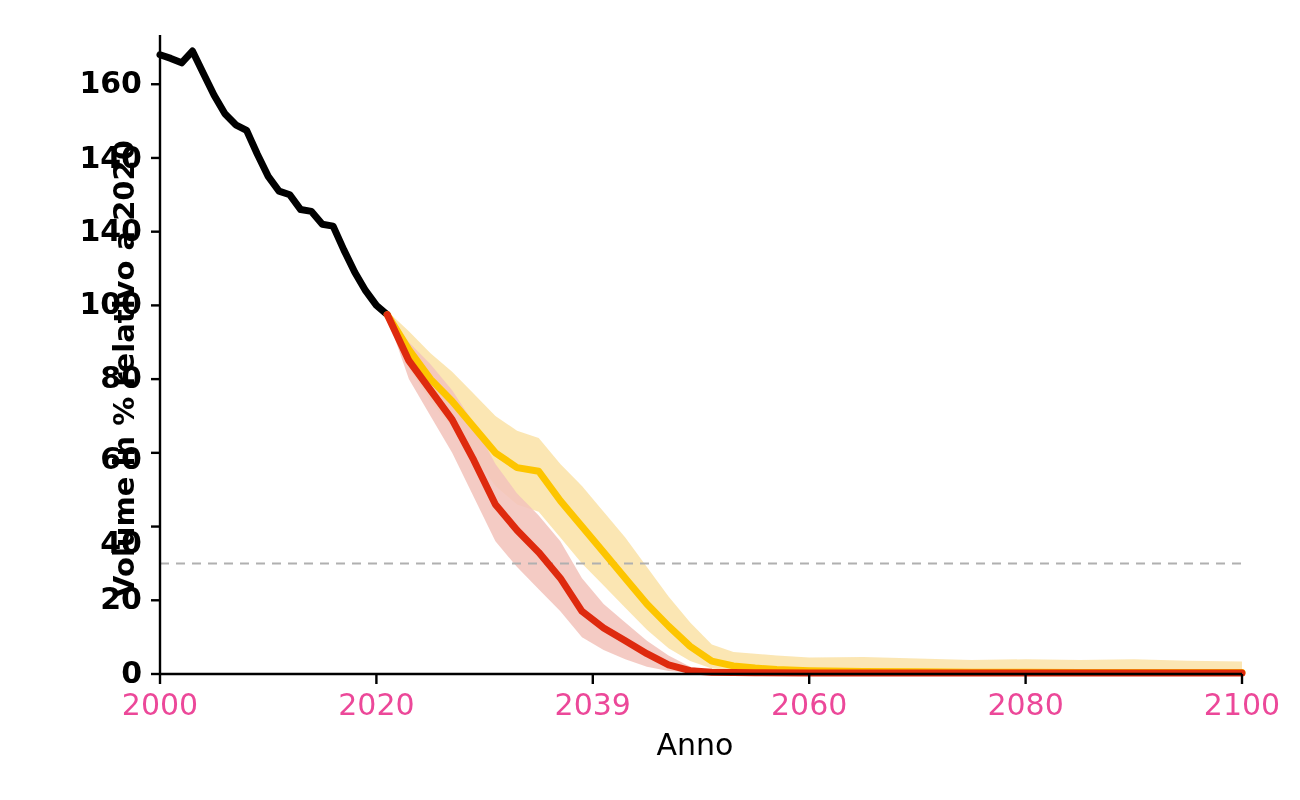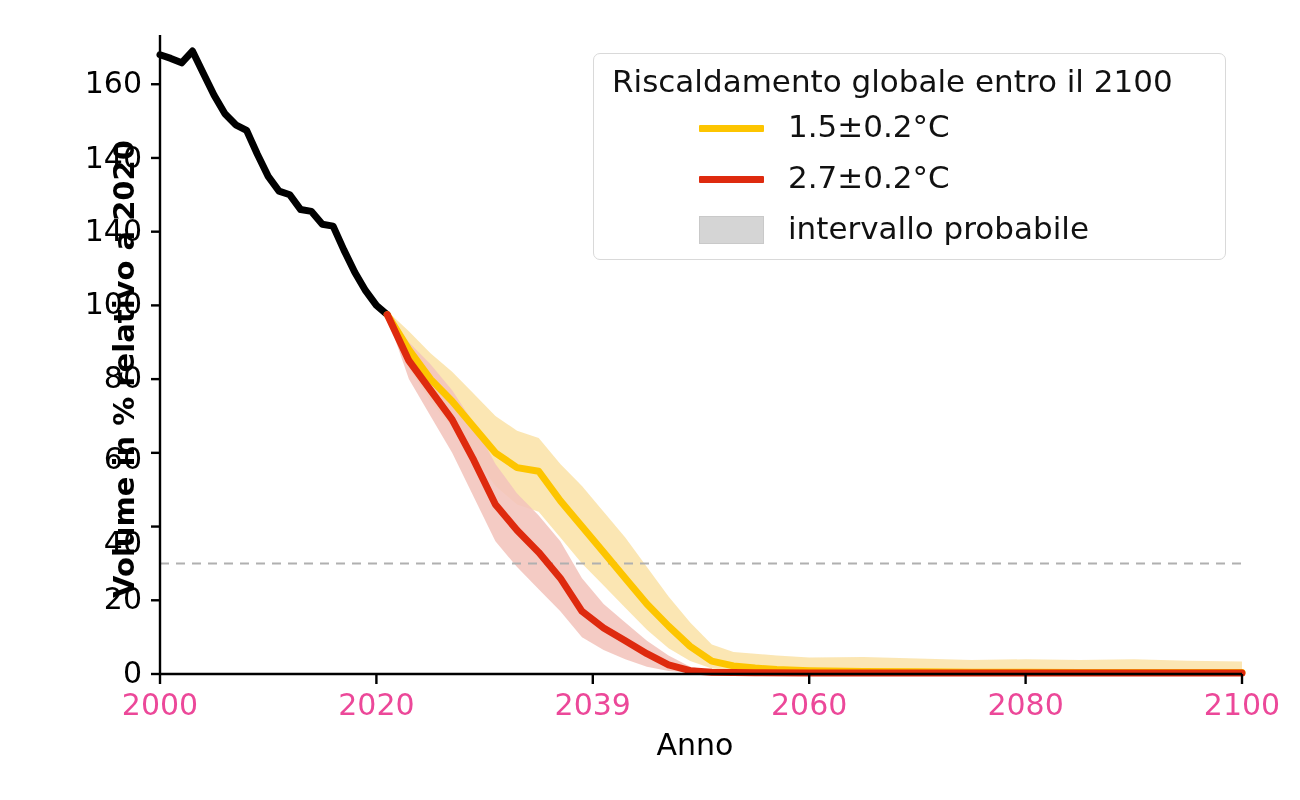--- a/index.html
+++ b/index.html
@@ -24,21 +24,21 @@
     left: 0;
     top: 0;
     width: 1300px;
     height: 800px;
   }
   .tick-label-y {
     position: absolute;
     text-align: right;
     font-family: "DejaVu Sans", sans-serif;
     font-size: 30px;
-    font-weight: normal;
+    font-weight: bold;
     color: #000000;
     width: 140px;
     line-height: 1;
   }
   .tick-label-x {
     position: absolute;
     text-align: center;
     font-family: "DejaVu Sans", sans-serif;
     font-size: 30px;
     color: #ec4899;
@@ -192,31 +192,14 @@
   <div id="xtick-labels">
       <div class="tick-label-x" style="left: 80px; top: 690px;">2000</div>
       <div class="tick-label-x" style="left: 296.4px; top: 690px;">2020</div>
       <div class="tick-label-x" style="left: 512.8px; top: 690px;">2039</div>
       <div class="tick-label-x" style="left: 729.2px; top: 690px;">2060</div>
       <div class="tick-label-x" style="left: 945.6px; top: 690px;">2080</div>
       <div class="tick-label-x" style="left: 1162px; top: 690px;">2100</div>
     </div>
 
 
-  <div id="legend-box">
-    <div id="legend-title">Riscaldamento globale entro il 2100</div>
-    <div id="legend-rows">
-        <div class="legend-row" style="top: 52px;">
-          <div class="legend-swatch-line" style="background: rgb(253, 197, 0);"></div>
-          <div class="legend-text">1.5±0.2°C</div>
-        </div>
-        <div class="legend-row" style="top: 103px;">
-          <div class="legend-swatch-line" style="background: rgb(222, 42, 14);"></div>
-          <div class="legend-text">2.7±0.2°C</div>
-        </div>
-        <div class="legend-row" style="top: 154px;">
-          <div class="legend-swatch-patch" style="background: rgb(213, 213, 213);"></div>
-          <div class="legend-text">intervallo probabile</div>
-        </div>
-      </div>
-  </div>
 
 </div>
 
 </body></html>

